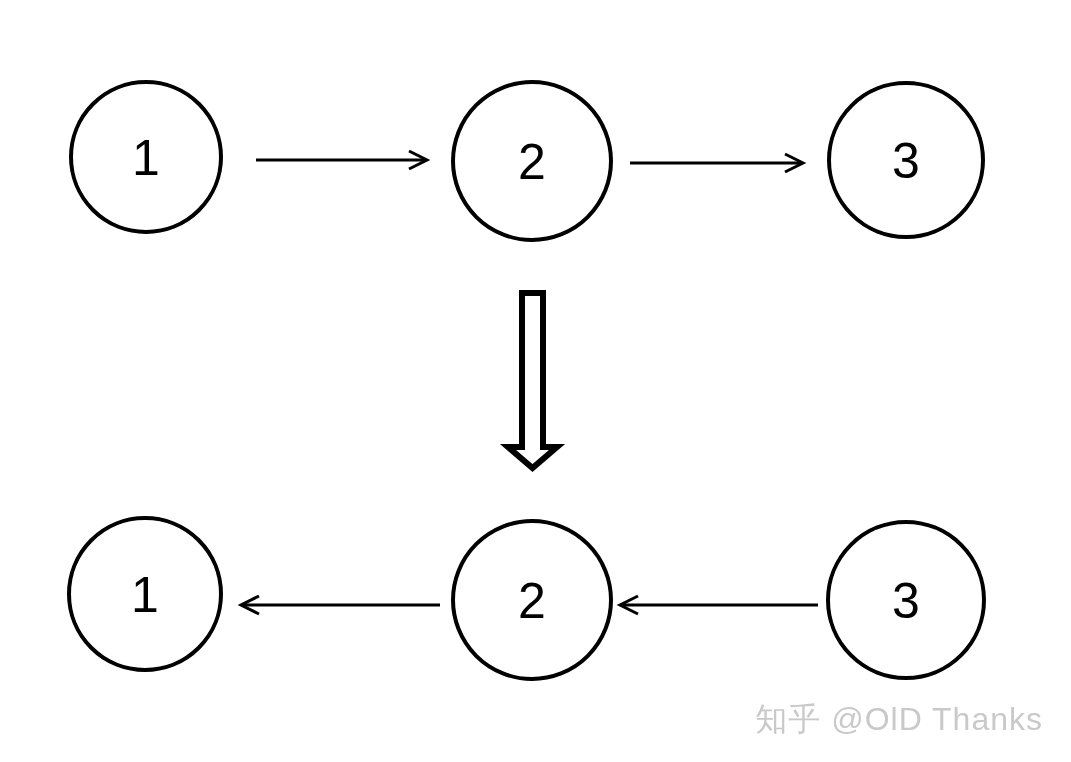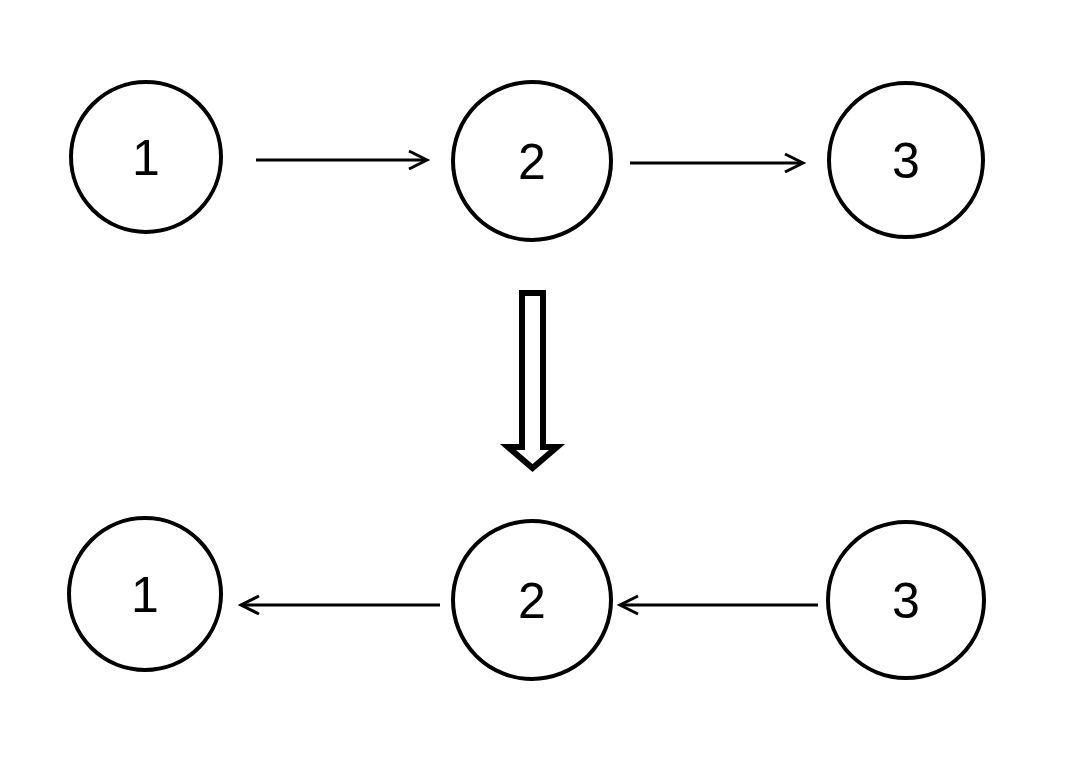--- a/index.html
+++ b/index.html
@@ -105,13 +105,14 @@
         <path class="arrow-line" d="M440,605 H244"></path>
         <path class="arrow-head" d="M259,596 L241,605 L259,614"></path>
       </g>
       <g>
         <path class="arrow-line" d="M818,605 H623"></path>
         <path class="arrow-head" d="M638,596 L620,605 L638,614"></path>
       </g>
     </g>
   </svg>
 
+  <div class="watermark">知乎 @OlD Thanks</div>
 </div>
 
 </body></html>

